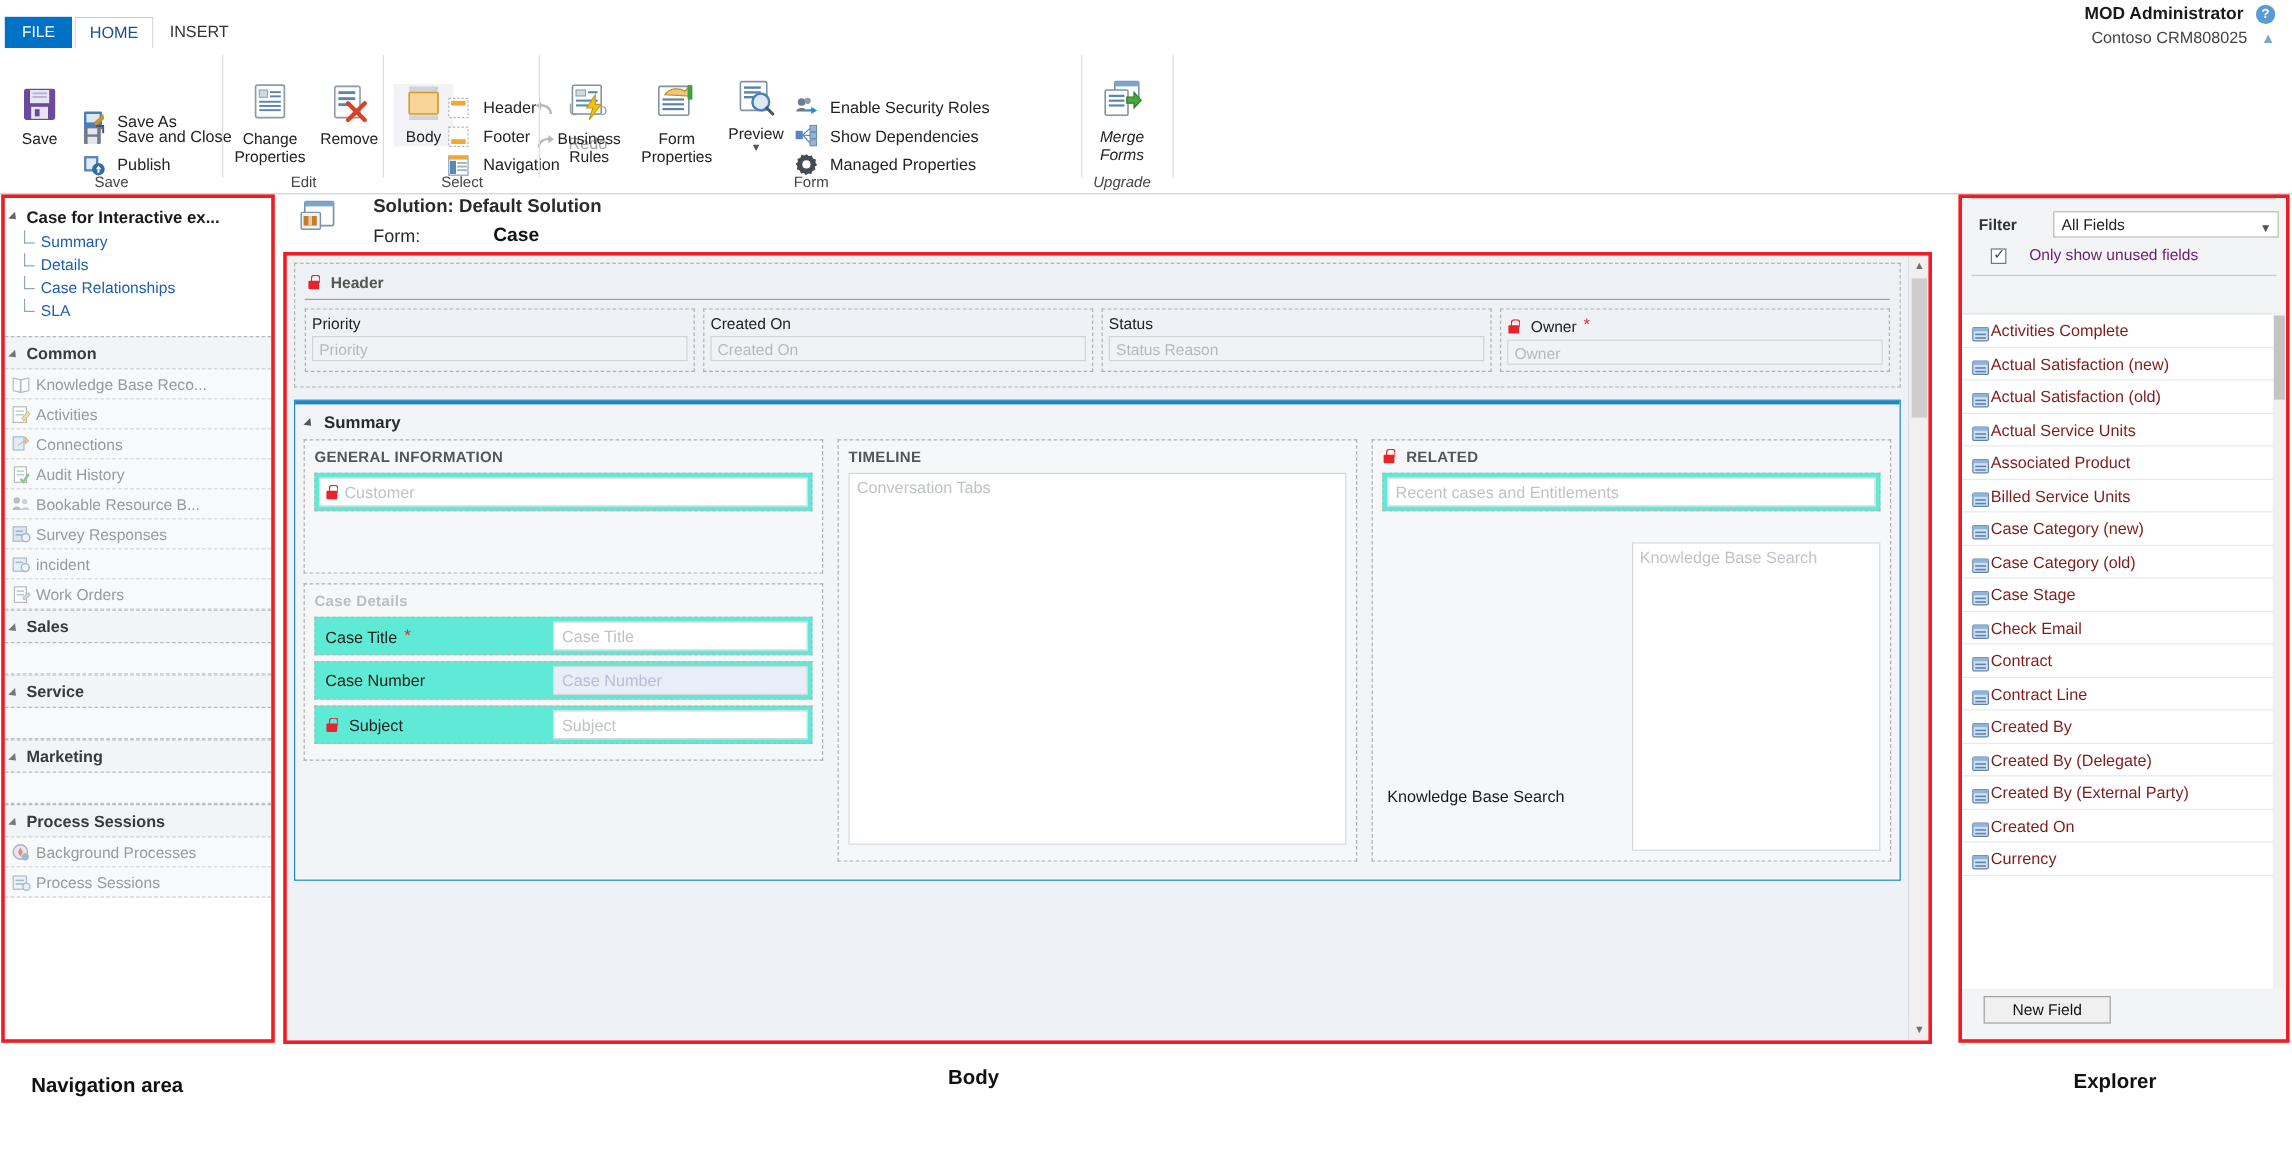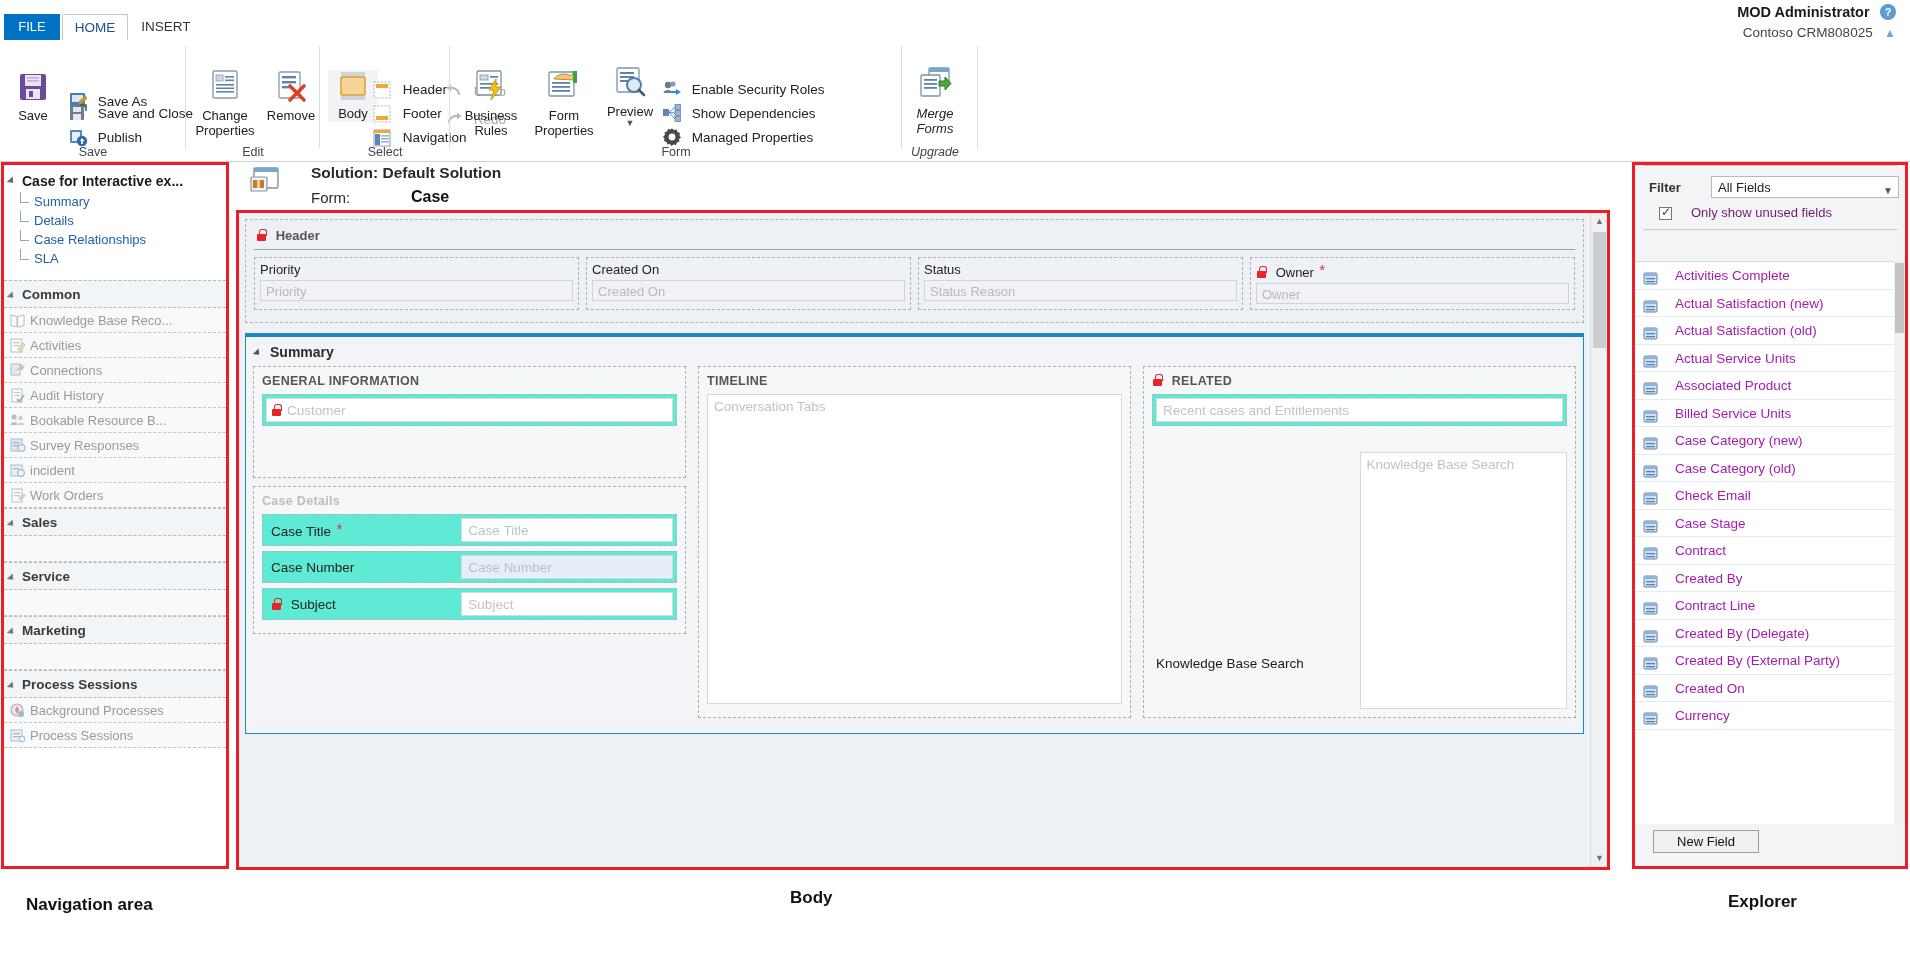--- a/index.html
+++ b/index.html
@@ -299,22 +299,22 @@
     position: absolute; left: 56px; top: 1px; font-size: 13px; color: #701a75; text-align: center;
   }
   .exp-rule2 { margin: 3px 8px 0 8px; border-top: 1px solid #c9c9c9; }
 
   .exp-list {
     position: absolute; left: 0; top: 96px; right: 0; bottom: 42px;
     background: #fff; overflow: hidden; border-top: 1px solid #dcdcdc;
   }
   .exp-item {
     height: 27.5px; line-height: 27.5px; position: relative;
-    border-bottom: 1px solid #e4eaf0; font-size: 13.5px; color: #a21caf;
-    padding-left: 40px; cursor: default;
+    border-bottom: 1px solid #e4eaf0; font-size: 13.5px; color: #7f1d1d;
+    padding-left: 24px; cursor: default;
   }
   .exp-item .fi {
     position: absolute; left: 8px; top: 6px; width: 15px; height: 15px;
   }
   .exp-vscroll {
     position: absolute; right: 0; top: 96px; width: 11px; bottom: 42px;
     background: #f0f0f0;
   }
   .exp-vthumb {
     position: absolute; left: 1px; top: 2px; width: 9px; height: 70px; background: #c4c4c4;
@@ -998,45 +998,45 @@
               <rect x="1" y="2" width="13" height="11" rx="1" fill="#cfe0f2" stroke="#5d83ad" stroke-width="1"></rect>
               <rect x="1" y="2" width="13" height="3" fill="#8fb4d8"></rect>
               <rect x="3" y="7" width="9" height="1.3" fill="#5d83ad"></rect>
               <rect x="3" y="10" width="9" height="1.3" fill="#5d83ad"></rect>
             </svg></span><span>Case Category (old)</span></div>
       <div class="exp-item"><span class="fi"><svg width="15" height="15" viewBox="0 0 15 15">
               <rect x="1" y="2" width="13" height="11" rx="1" fill="#cfe0f2" stroke="#5d83ad" stroke-width="1"></rect>
               <rect x="1" y="2" width="13" height="3" fill="#8fb4d8"></rect>
               <rect x="3" y="7" width="9" height="1.3" fill="#5d83ad"></rect>
               <rect x="3" y="10" width="9" height="1.3" fill="#5d83ad"></rect>
+            </svg></span><span>Case Stage</span></div>
+      <div class="exp-item"><span class="fi"><svg width="15" height="15" viewBox="0 0 15 15">
+              <rect x="1" y="2" width="13" height="11" rx="1" fill="#cfe0f2" stroke="#5d83ad" stroke-width="1"></rect>
+              <rect x="1" y="2" width="13" height="3" fill="#8fb4d8"></rect>
+              <rect x="3" y="7" width="9" height="1.3" fill="#5d83ad"></rect>
+              <rect x="3" y="10" width="9" height="1.3" fill="#5d83ad"></rect>
             </svg></span><span>Check Email</span></div>
       <div class="exp-item"><span class="fi"><svg width="15" height="15" viewBox="0 0 15 15">
               <rect x="1" y="2" width="13" height="11" rx="1" fill="#cfe0f2" stroke="#5d83ad" stroke-width="1"></rect>
               <rect x="1" y="2" width="13" height="3" fill="#8fb4d8"></rect>
               <rect x="3" y="7" width="9" height="1.3" fill="#5d83ad"></rect>
               <rect x="3" y="10" width="9" height="1.3" fill="#5d83ad"></rect>
-            </svg></span><span>Case Stage</span></div>
-      <div class="exp-item"><span class="fi"><svg width="15" height="15" viewBox="0 0 15 15">
-              <rect x="1" y="2" width="13" height="11" rx="1" fill="#cfe0f2" stroke="#5d83ad" stroke-width="1"></rect>
-              <rect x="1" y="2" width="13" height="3" fill="#8fb4d8"></rect>
-              <rect x="3" y="7" width="9" height="1.3" fill="#5d83ad"></rect>
-              <rect x="3" y="10" width="9" height="1.3" fill="#5d83ad"></rect>
             </svg></span><span>Contract</span></div>
       <div class="exp-item"><span class="fi"><svg width="15" height="15" viewBox="0 0 15 15">
               <rect x="1" y="2" width="13" height="11" rx="1" fill="#cfe0f2" stroke="#5d83ad" stroke-width="1"></rect>
               <rect x="1" y="2" width="13" height="3" fill="#8fb4d8"></rect>
               <rect x="3" y="7" width="9" height="1.3" fill="#5d83ad"></rect>
               <rect x="3" y="10" width="9" height="1.3" fill="#5d83ad"></rect>
+            </svg></span><span>Contract Line</span></div>
+      <div class="exp-item"><span class="fi"><svg width="15" height="15" viewBox="0 0 15 15">
+              <rect x="1" y="2" width="13" height="11" rx="1" fill="#cfe0f2" stroke="#5d83ad" stroke-width="1"></rect>
+              <rect x="1" y="2" width="13" height="3" fill="#8fb4d8"></rect>
+              <rect x="3" y="7" width="9" height="1.3" fill="#5d83ad"></rect>
+              <rect x="3" y="10" width="9" height="1.3" fill="#5d83ad"></rect>
             </svg></span><span>Created By</span></div>
-      <div class="exp-item"><span class="fi"><svg width="15" height="15" viewBox="0 0 15 15">
-              <rect x="1" y="2" width="13" height="11" rx="1" fill="#cfe0f2" stroke="#5d83ad" stroke-width="1"></rect>
-              <rect x="1" y="2" width="13" height="3" fill="#8fb4d8"></rect>
-              <rect x="3" y="7" width="9" height="1.3" fill="#5d83ad"></rect>
-              <rect x="3" y="10" width="9" height="1.3" fill="#5d83ad"></rect>
-            </svg></span><span>Contract Line</span></div>
       <div class="exp-item"><span class="fi"><svg width="15" height="15" viewBox="0 0 15 15">
               <rect x="1" y="2" width="13" height="11" rx="1" fill="#cfe0f2" stroke="#5d83ad" stroke-width="1"></rect>
               <rect x="1" y="2" width="13" height="3" fill="#8fb4d8"></rect>
               <rect x="3" y="7" width="9" height="1.3" fill="#5d83ad"></rect>
               <rect x="3" y="10" width="9" height="1.3" fill="#5d83ad"></rect>
             </svg></span><span>Created By (Delegate)</span></div>
       <div class="exp-item"><span class="fi"><svg width="15" height="15" viewBox="0 0 15 15">
               <rect x="1" y="2" width="13" height="11" rx="1" fill="#cfe0f2" stroke="#5d83ad" stroke-width="1"></rect>
               <rect x="1" y="2" width="13" height="3" fill="#8fb4d8"></rect>
               <rect x="3" y="7" width="9" height="1.3" fill="#5d83ad"></rect>

